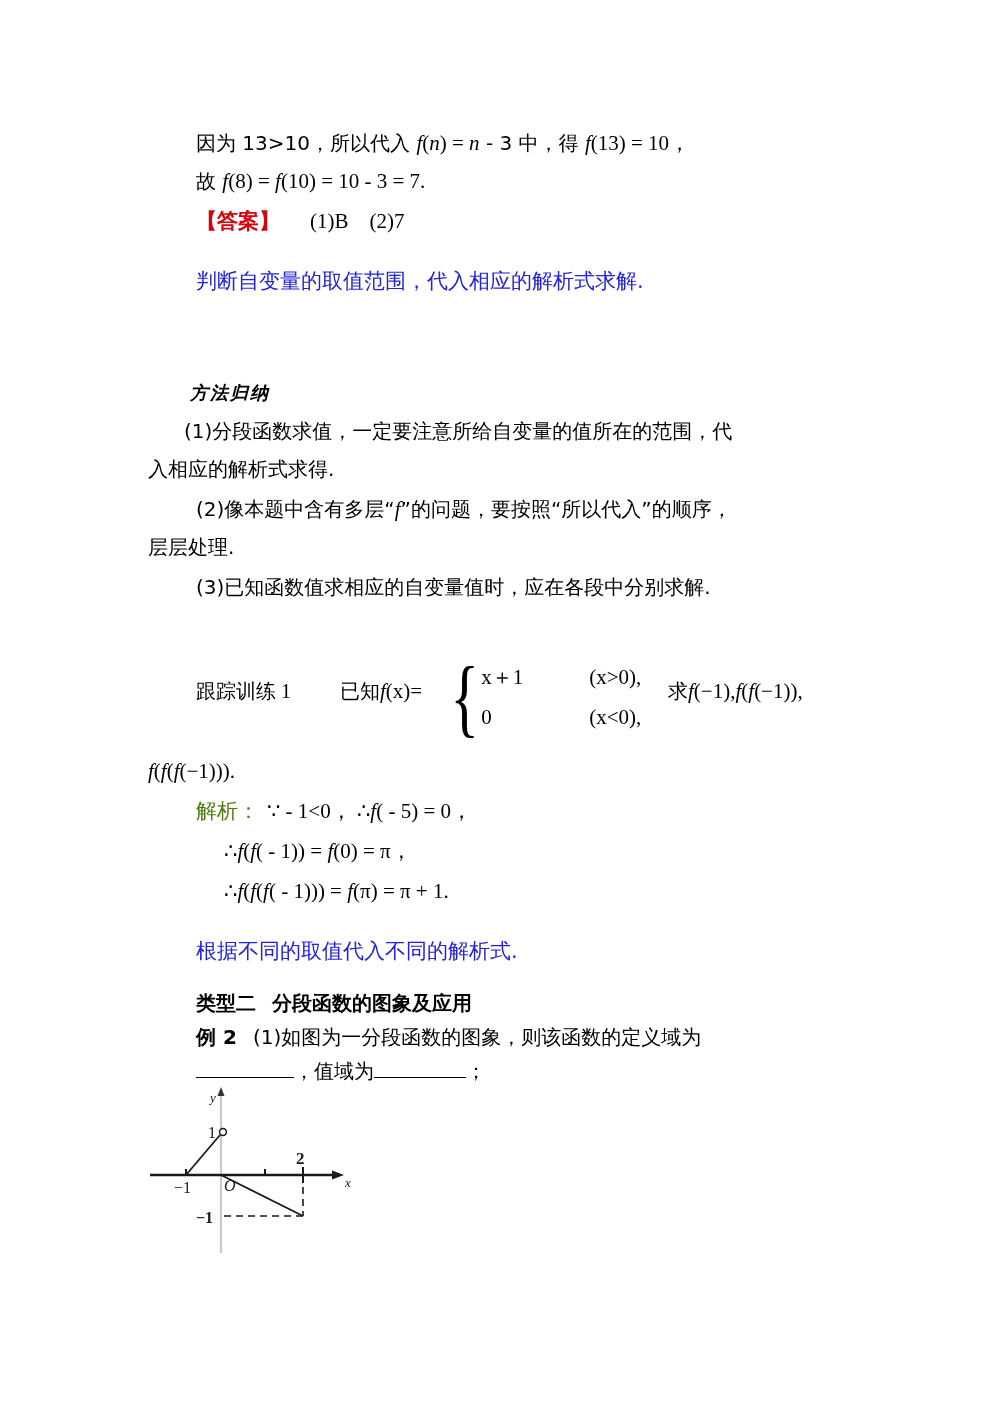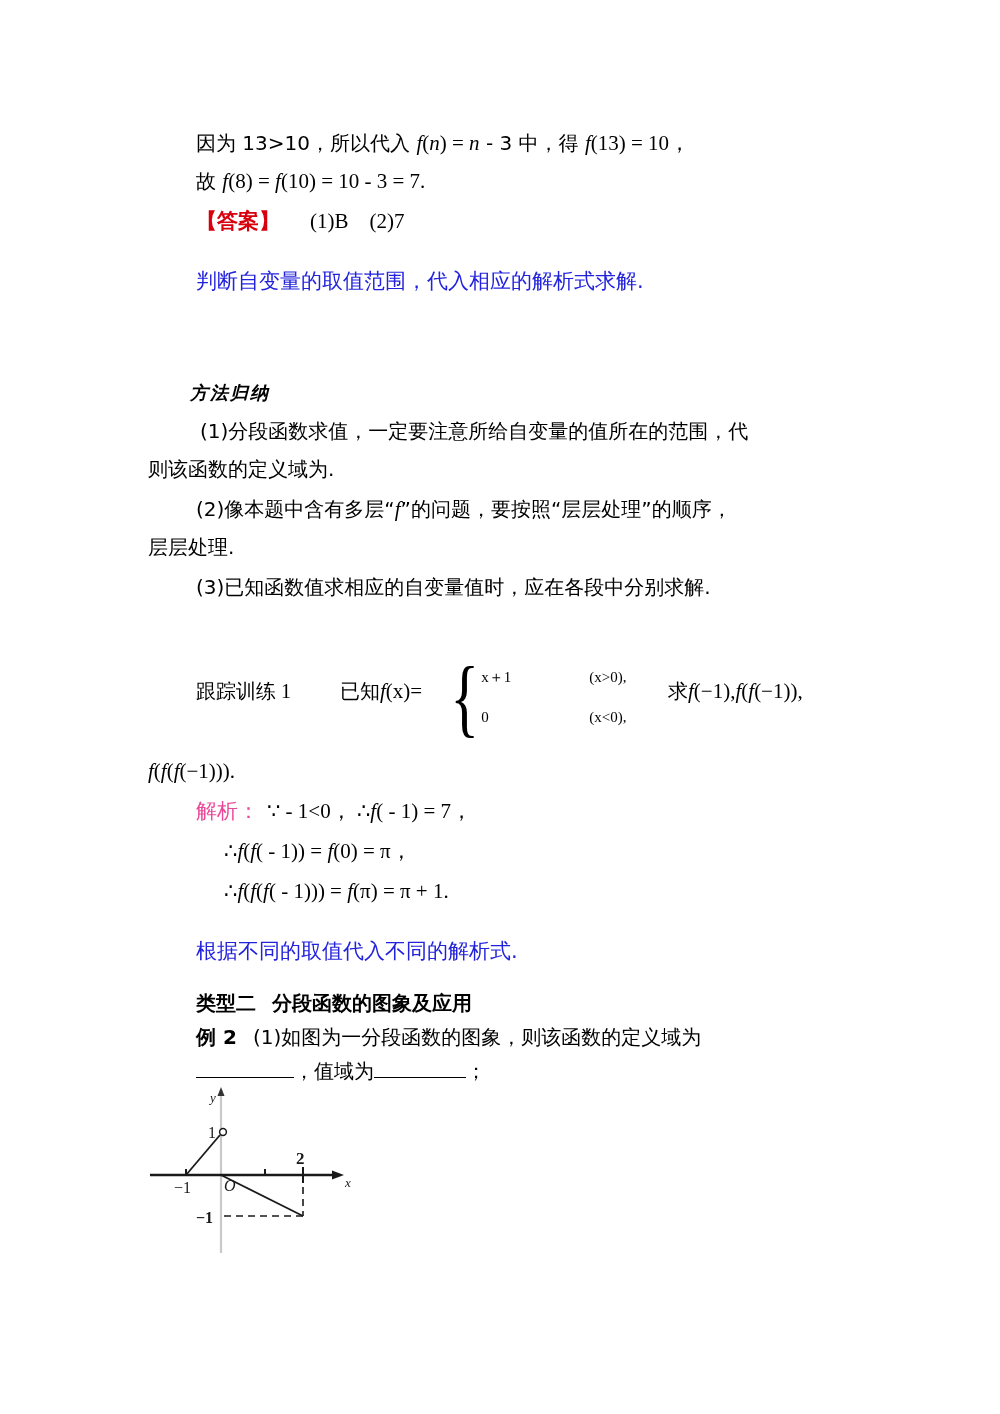--- a/index.html
+++ b/index.html
@@ -27,21 +27,21 @@
     line-height: 38px;
     white-space: nowrap;
   }
   .cn {
     font-family: "DejaVu Sans", "Liberation Sans", sans-serif;
     font-size: 20px;
   }
   .mi { font-style: italic; }
   .red { color: #d8000c; font-weight: bold; font-family: "DejaVu Sans", sans-serif; }
   .blue { color: #2222dd; }
-  .bluebold { color: #ec4899; font-family: "DejaVu Sans", sans-serif; }
+  .bluebold { color: #4d7c0f; font-family: "DejaVu Sans", sans-serif; }
   .bold { font-weight: bold; }
   .calli {
     font-family: "DejaVu Serif", serif;
     font-weight: bold;
     font-style: italic;
     font-size: 18px;
     letter-spacing: 2px;
   }
   .sp { display: inline-block; width: 16px; }
   .sp-sm { display: inline-block; width: 8px; }
@@ -56,21 +56,21 @@
   .brace {
     font-size: 86px;
     line-height: 86px;
     font-family: "Liberation Serif", serif;
     transform: scaleX(0.7);
     display: inline-block;
     margin-right: -4px;
   }
   .cases {
     display: inline-block;
-    font-size: 15px;
+    font-size: 21px;
     line-height: 40px;
   }
   .cases .row { display: block; white-space: nowrap; }
   .cases .c1 { display: inline-block; width: 108px; }
   
   #graph { position: absolute; }
 </style>
 </head>
 <body>
 
@@ -85,25 +85,25 @@
   </div>
 
   <div class="blk" style="left:196px; top:202px;">
     <span class="red">【答案】</span><span class="sp-lg"></span><span>(1)B　(2)7</span>
   </div>
 
   <div class="blk cn blue" style="left:196px; top:262px; font-size:21px;">判断自变量的取值范围，代入相应的解析式求解.</div>
 
   <div class="blk calli" style="left:190px; top:374px;text-align:right;">方法归纳</div>
 
-  <div class="blk cn" style="left:200px; top:412px;">(1)分段函数求值，一定要注意所给自变量的值所在的范围，代</div>
-  <div class="blk cn" style="left:148px; top:450px;">则该函数的定义域为.</div>
+  <div class="blk cn" style="left:184px; top:412px;">(1)分段函数求值，一定要注意所给自变量的值所在的范围，代</div>
+  <div class="blk cn" style="left:148px; top:450px;">入相应的解析式求得.</div>
 
   <div class="blk" style="left:196px; top:490px;">
-    <span class="cn">(2)像本题中含有多层“</span><span class="mi">f</span><span class="cn">”的问题，要按照“层层处理”的顺序，</span>
+    <span class="cn">(2)像本题中含有多层“</span><span class="mi">f</span><span class="cn">”的问题，要按照“所以代入”的顺序，</span>
   </div>
   <div class="blk cn" style="left:148px; top:528px;text-align:right;">层层处理.</div>
 
   <div class="blk cn" style="left:196px; top:568px;">(3)已知函数值求相应的自变量值时，应在各段中分别求解.</div>
 
   <div class="blk cn" style="left:196px; top:672px;font-family:Liberation Serif, serif;">跟踪训练 1</div>
 
   <div class="blk" style="left:340px; top:672px;">
     <span class="cn">已知</span><span class="mi">f</span><span>(x)=</span>
   </div>
@@ -118,21 +118,21 @@
 
   <div class="blk" style="left:668px; top:672px;">
     <span class="cn">求</span><span class="mi">f</span><span>(−1),</span><span class="mi">f</span><span>(</span><span class="mi">f</span><span>(−1)),</span>
   </div>
 
   <div class="blk" style="left:148px; top:752px;">
     <span class="mi">f</span><span>(</span><span class="mi">f</span><span>(</span><span class="mi">f</span><span>(−1))).</span>
   </div>
 
   <div class="blk" style="left:196px; top:792px;">
-    <span class="bluebold">解析：</span><span class="sp-sm"></span><span>∵ - 1&lt;0， ∴</span><span class="mi">f</span><span>( - 1) = 7，</span>
+    <span class="bluebold">解析：</span><span class="sp-sm"></span><span>∵ - 1&lt;0， ∴</span><span class="mi">f</span><span>( - 5) = 0，</span>
   </div>
 
   <div class="blk" style="left:224px; top:832px;">
     <span>∴</span><span class="mi">f</span><span>(</span><span class="mi">f</span><span>( - 1)) = </span><span class="mi">f</span><span>(0) = π，</span>
   </div>
 
   <div class="blk" style="left:224px; top:872px;">
     <span>∴</span><span class="mi">f</span><span>(</span><span class="mi">f</span><span>(</span><span class="mi">f</span><span>( - 1))) = </span><span class="mi">f</span><span>(π) = π + 1.</span>
   </div>
 

